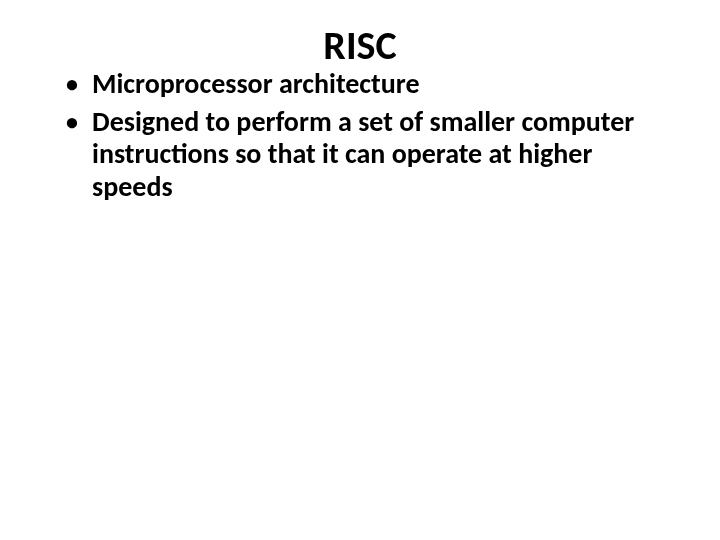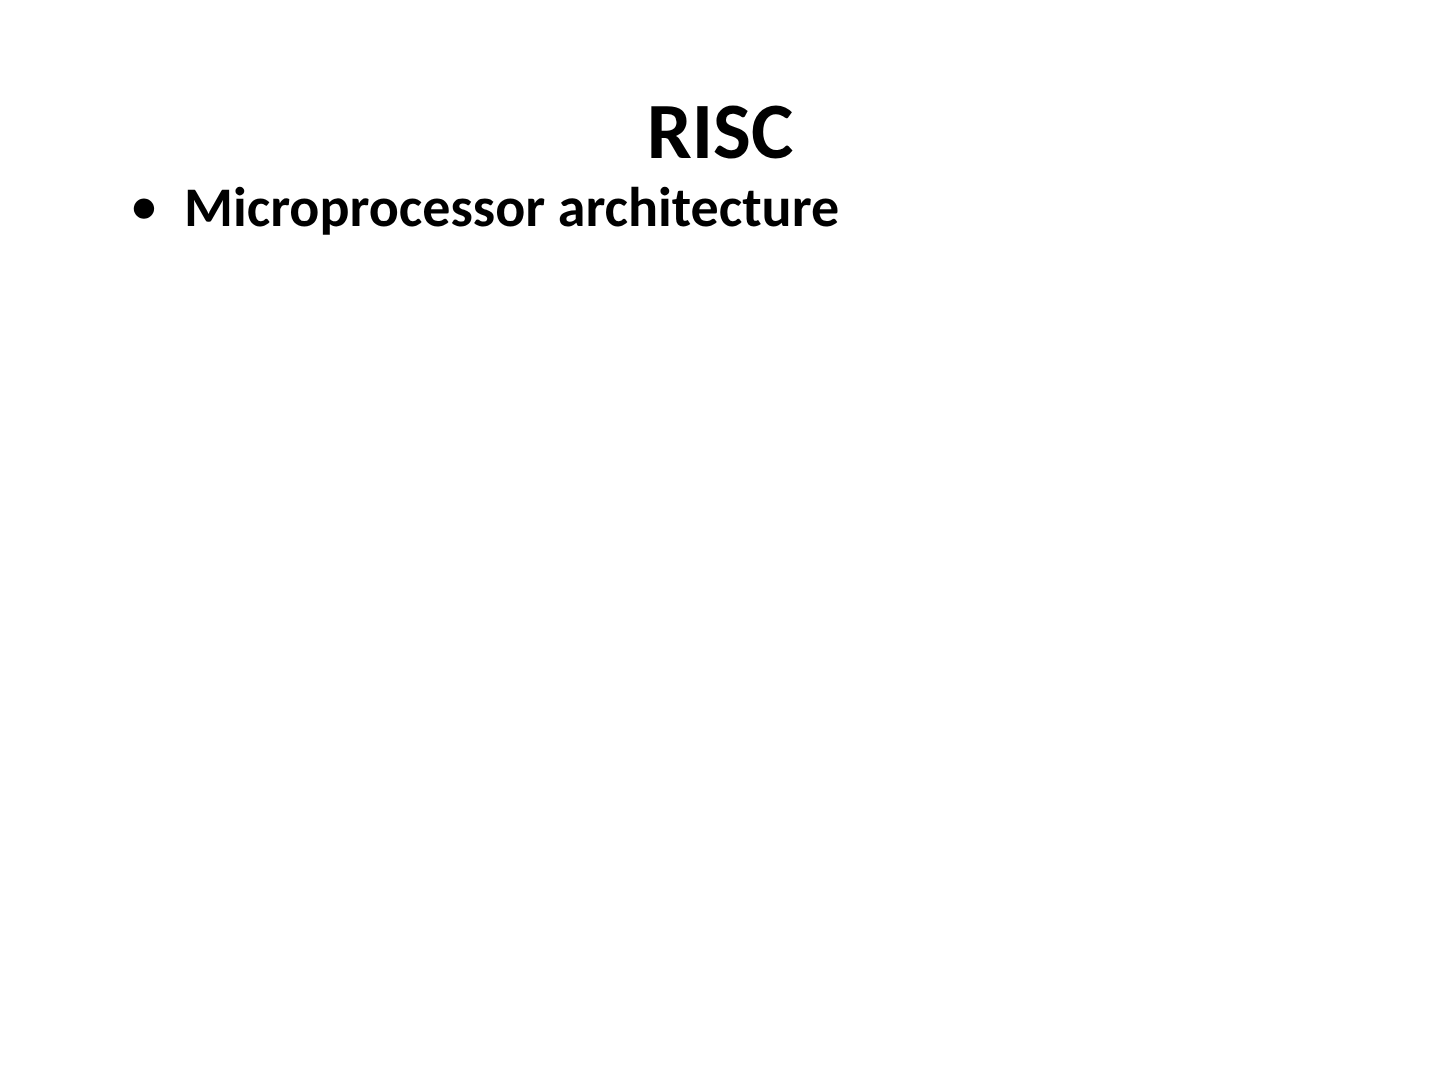--- a/index.html
+++ b/index.html
@@ -8,21 +8,21 @@
     width: 720px;
     height: 540px;
     background: #ffffff;
     font-family: Calibri, "Segoe UI", Arial, sans-serif;
     color: #000000;
   }
   .slide {
     width: 720px;
     height: 476px;
     box-sizing: border-box;
-    padding: 44px 48px 0 48px;
+    padding: 24px 48px 0 48px;
   }
   .title {
     text-align: center;
     font-weight: 700;
     font-size: 40px;
     line-height: 1.1;
     margin: 0;
   }
   .subtitle {
     text-align: center;
@@ -53,14 +53,15 @@
     line-height: 1.3;
   }
 </style>
 </head>
 <body>
 
 <div class="slide">
   <h1 class="title">RISC</h1>
   <ul class="bullets">
     <li>Microprocessor architecture</li>
+    <li>Designed to perform a set of smaller computer instructions so that it can operate at higher speeds</li>
   </ul>
 </div>
 
 </body></html>

